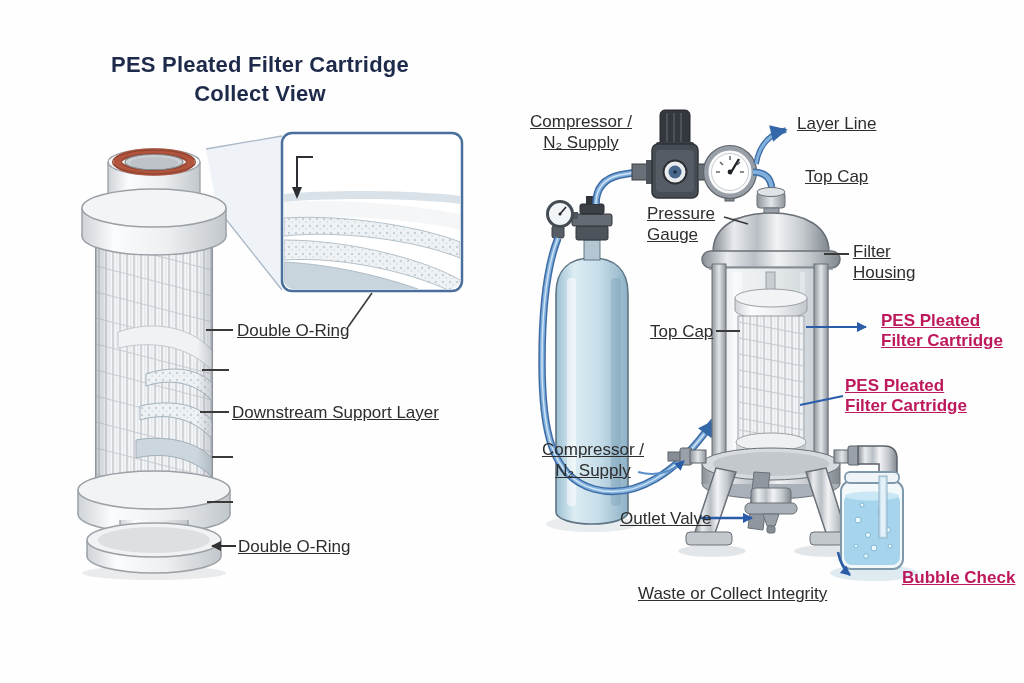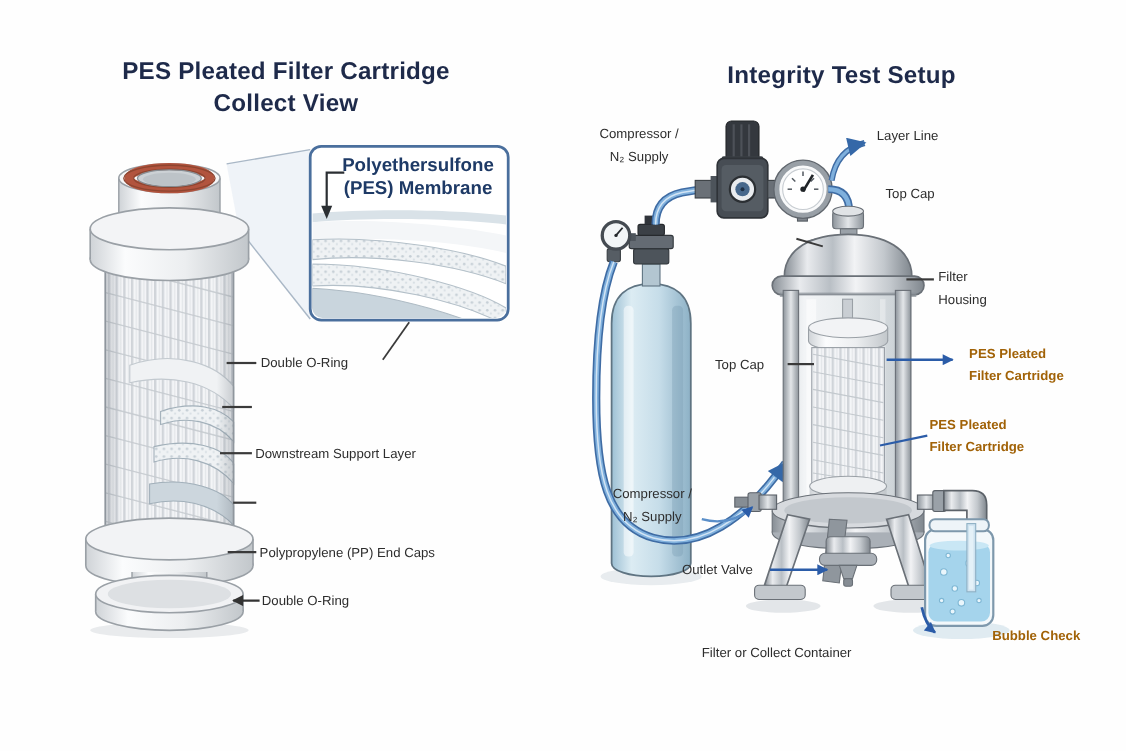--- a/index.html
+++ b/index.html
@@ -1,23 +1,23 @@
 <!DOCTYPE html>
 <html><head>
 <meta charset="utf-8">
 <style>
   html,body{margin:0;padding:0;background:#ffffff;}
   .canvas{position:relative;width:1024px;height:683px;background:#fefefe;overflow:hidden;
           font-family:"Liberation Sans","DejaVu Sans",sans-serif;}
   .canvas svg{position:absolute;left:0;top:0;}
   .title{position:absolute;color:#1e2a4a;font-weight:bold;font-size:22px;line-height:29px;
          text-align:center;letter-spacing:.2px;white-space:nowrap;}
-  .lbl{position:absolute;color:#2d2d2d;font-size:12px;line-height:21px;white-space:nowrap;}
+  .lbl{position:absolute;color:#2d2d2d;font-size:17px;line-height:21px;white-space:nowrap;text-decoration:underline;}
   .lbl.center{text-align:center;}
-  .lbl.blue{color:#a16207;font-weight:bold;line-height:20px;}
+  .lbl.blue{color:#be185d;font-weight:bold;line-height:20px;}
   .callout-lbl{position:absolute;color:#1e3a66;font-weight:bold;font-size:17px;line-height:21px;
                text-align:center;white-space:nowrap;}
 </style>
 </head>
 <body>
 
 <div class="canvas">
 
 <svg width="1024" height="683" viewBox="0 0 1024 683">
   <defs>
@@ -329,40 +329,38 @@
     <line x1="824" y1="254" x2="849" y2="254" stroke="#3a3a3a" stroke-width="2"></line>
     <line x1="724" y1="217" x2="748" y2="224" stroke="#3a3a3a" stroke-width="1.8"></line>
   </g>
 </svg>
 
   <div class="title" style="left:106px;top:50px;width:308px;">
     <div>PES Pleated Filter Cartridge</div>
     <div>Collect View</div>
   </div>
 
-  <div class="callout-lbl" style="left:292px;top:139px;width:176px;">
-    <div>Polyethersulfone</div>
-    <div>(PES) Membrane</div>
-  </div>
 
   <div class="lbl" style="left:237px;top:320px;">Double O-Ring</div>
   <div class="lbl" style="left:232px;top:402px;text-align:center;">Downstream Support Layer</div>
-  <div class="lbl" style="left:236px;top:492px;">Polypropylene (PP) End Caps</div>
   <div class="lbl" style="left:238px;top:536px;">Double O-Ring</div>
 
-  <div class="title" style="left:615px;top:53px;width:300px;">Integrity Test Setup</div>
 
   <div class="lbl center" style="left:515px;top:111px;width:132px;">
     <div>Compressor /</div>
     <div>N₂ Supply</div>
   </div>
 
   <div class="lbl" style="left:797px;top:113px;">Layer Line</div>
   <div class="lbl" style="left:805px;top:166px;">Top Cap</div>
 
+  <div class="lbl" style="left:647px;top:203px;">
+    <div>Pressure</div>
+    <div>Gauge</div>
+  </div>
 
   <div class="lbl" style="left:853px;top:241px;">
     <div>Filter</div>
     <div>Housing</div>
   </div>
 
   <div class="lbl" style="left:650px;top:321px;">Top Cap</div>
 
   <div class="lbl blue" style="left:881px;top:311px;">
     <div>PES Pleated</div>
@@ -374,15 +372,15 @@
     <div>Filter Cartridge</div>
   </div>
 
   <div class="lbl center" style="left:523px;top:439px;width:140px;">
     <div>Compressor /</div>
     <div>N₂ Supply</div>
   </div>
 
   <div class="lbl" style="left:620px;top:508px;">Outlet Valve</div>
   <div class="lbl blue" style="left:858px;top:568px;margin-left:44px;">Bubble Check</div>
-  <div class="lbl" style="left:638px;top:583px;">Filter or Collect Container</div>
+  <div class="lbl" style="left:638px;top:583px;">Waste or Collect Integrity</div>
 
 </div>
 
 </body></html>

